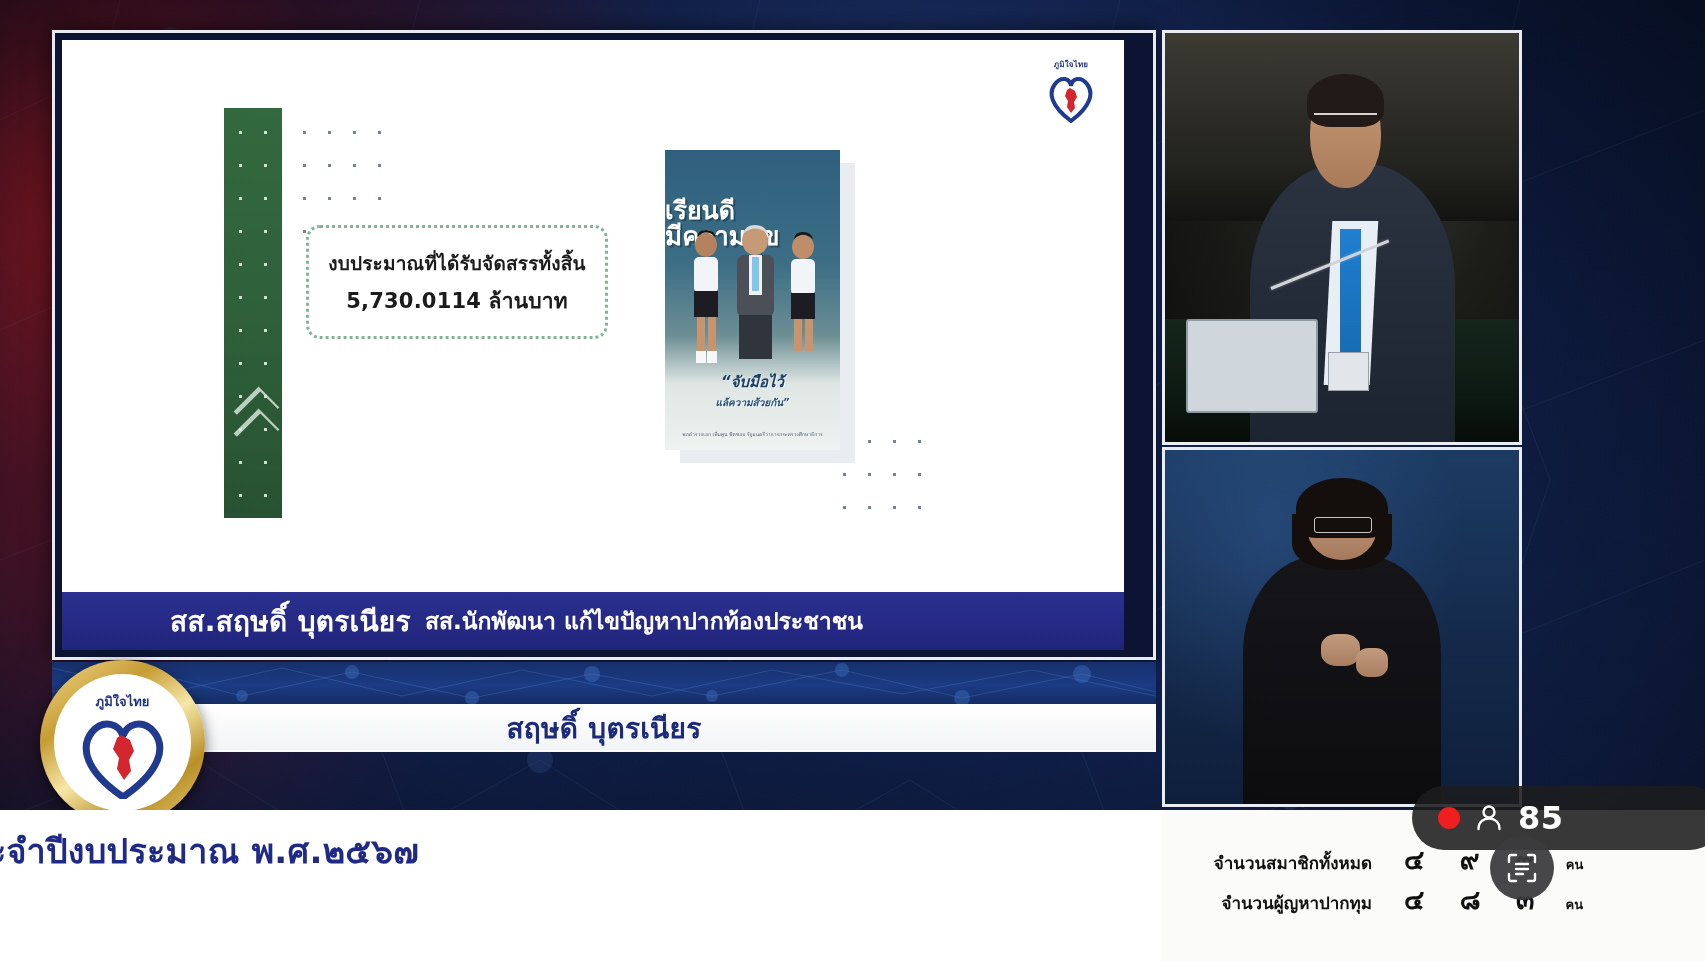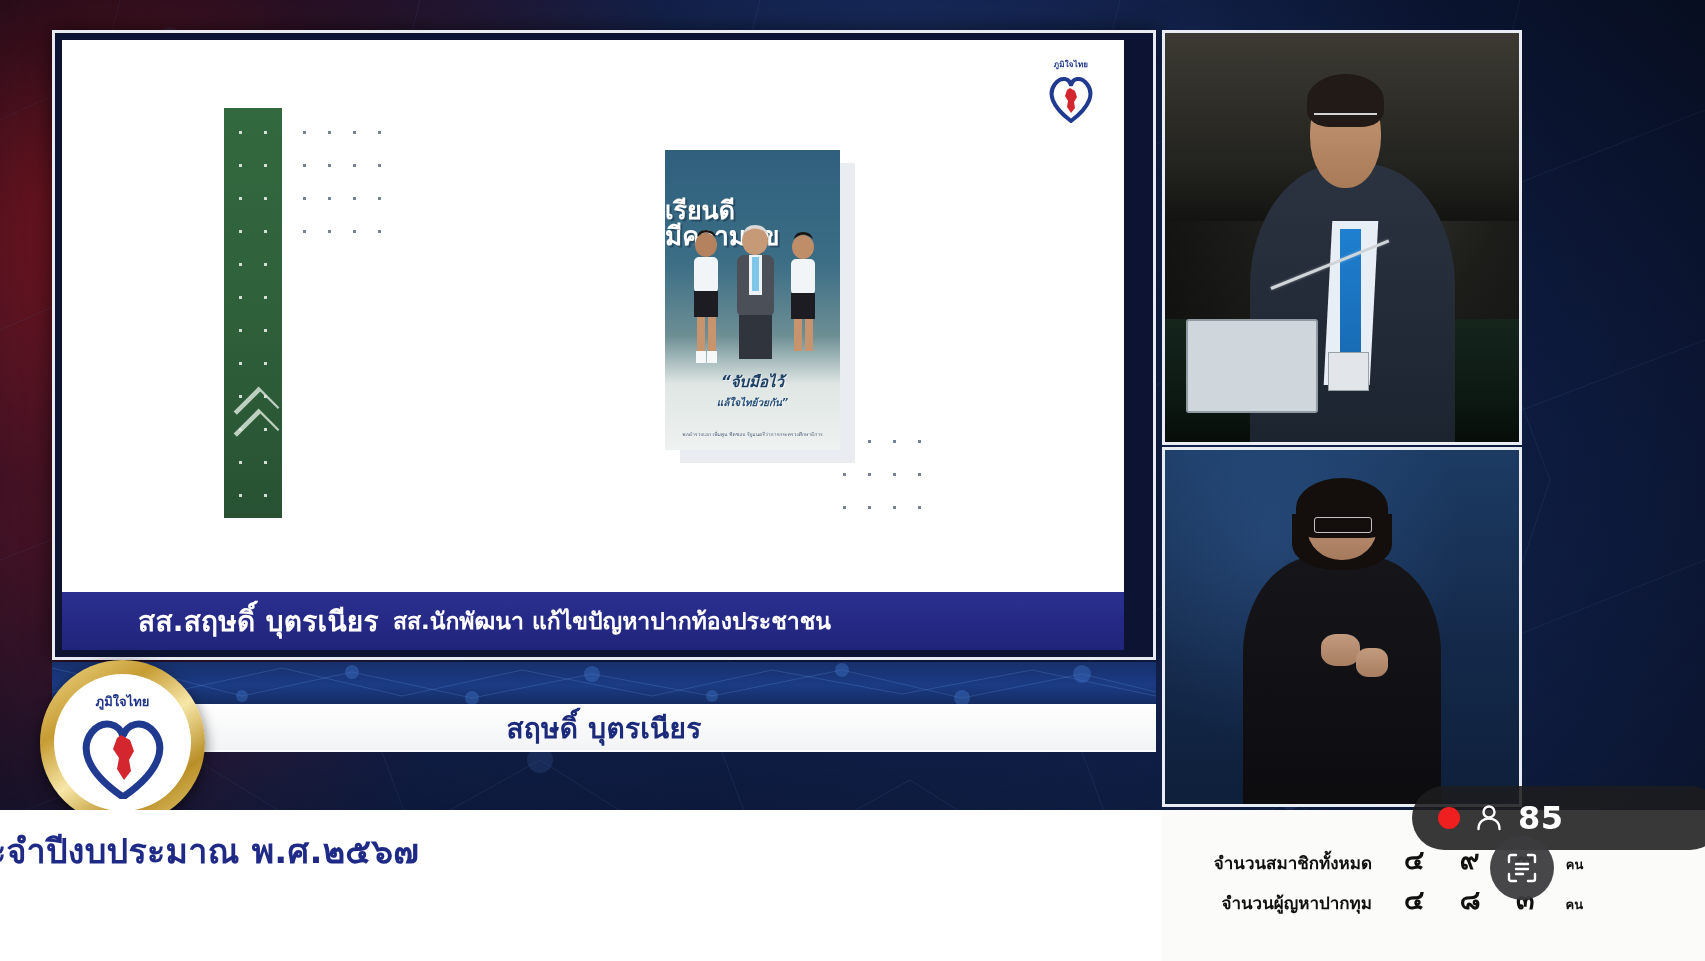--- a/index.html
+++ b/index.html
@@ -64,21 +64,21 @@
 
   
   .slide-logo{position:absolute;right:22px;top:18px;width:62px;height:66px;text-align:center;}
   .slide-logo .lname{font-size:8px;color:#24398c;font-weight:700;letter-spacing:.2px;}
   .slide-logo .lmark{position:relative;margin:2px auto 0;width:52px;height:50px;}
 
   
   .slide-banner{position:absolute;left:0;right:0;bottom:0;height:58px;
     background:linear-gradient(180deg,#2b2f8f 0%,#262a86 50%,#20247a 100%);
     display:flex;align-items:center;gap:14px;padding-left:76px;box-sizing:border-box;}
-  .slide-banner .bold{color:#fff;font-size:28px;font-weight:800;letter-spacing:.3px;}
+  .slide-banner .bold{color:#fff;font-size:28px;font-weight:800;letter-spacing:.3px;margin-left:32px;}
   .slide-banner .sub{color:#fff;font-size:23px;font-weight:600;}
 
   
   .tile{position:absolute;border:3px solid #e9ecf3;box-sizing:border-box;overflow:hidden;}
   .tile-top{left:1162px;top:30px;width:360px;height:415px;}
   .tile-bot{left:1162px;top:447px;width:360px;height:360px;}
 
   .chamber{position:absolute;inset:0;background:
     radial-gradient(ellipse at 60% 20%, #3a3a34 0%, #1d1d1a 45%, #0c0c0b 100%);}
   .chamber .wood{position:absolute;left:0;right:0;top:0;height:46%;
@@ -209,20 +209,24 @@
     <div class="dots dots-right"></div>
     <div class="dots dots-br"></div>
 
     <div class="chev" style="top:360px">
         <i></i>
       </div>
     <div class="chev" style="top:382px">
         <i></i>
       </div>
 
+    <div class="callout">
+      <div class="l1">งบประมาณที่ได้รับจัดสรรทั้งสิ้น</div>
+      <div class="l2">5,730.0114 ล้านบาท</div>
+    </div>
 
     <div class="poster-shadow"></div>
     <div class="poster">
       <div class="poster-title">
         <span>เรียนดี</span>
         <span class="t2">มีความสุข</span>
       </div>
       <svg class="fig" style="left:14px;width:150px;height:165px" viewBox="0 0 150 165">
 
         <ellipse cx="27" cy="22" rx="11" ry="12" fill="#b4825f"></ellipse>
@@ -243,21 +247,21 @@
 
         <ellipse cx="124" cy="24" rx="11" ry="12" fill="#bf8d68"></ellipse>
         <path d="M115 16 q9 -9 19 0 q-2 -7 -10 -7 q-8 0 -9 7z" fill="#1a1410"></path>
         <rect x="112" y="36" width="24" height="36" rx="5" fill="#f2f5f8"></rect>
         <rect x="112" y="70" width="24" height="26" fill="#1c1c22"></rect>
         <rect x="115" y="96" width="8" height="32" fill="#c7946e"></rect>
         <rect x="126" y="96" width="8" height="32" fill="#c7946e"></rect>
       </svg>
       <div class="poster-quote">
         <span>“จับมือไว้</span>
-        <span class="q2">แล้ใจไทย้วยกัน”</span>
+        <span class="q2">แล้ความส้วยกัน”</span>
       </div>
       <div class="poster-credit">พลตำรวจเอก เพิ่มพูน ชิดชอบ
 รัฐมนตรีว่าการกระทรวงศึกษาธิการ</div>
     </div>
 
     <div class="slide-logo">
       <div class="lname">ภูมิใจไทย</div>
       <div class="lmark">
         <svg viewBox="0 0 52 50" width="52" height="50">
           <path d="M26 48 C6 33 3 20 10 11 C16 3 25 5 26 13 C27 5 36 3 42 11 C49 20 46 33 26 48Z" fill="none" stroke="#1f3a8f" stroke-width="4"></path>

